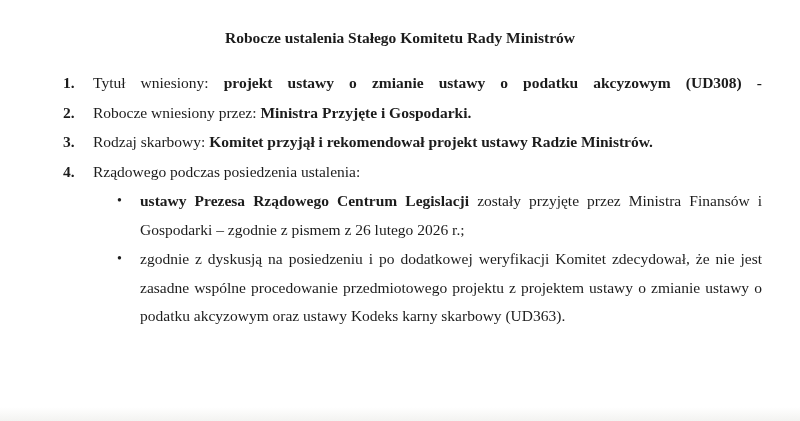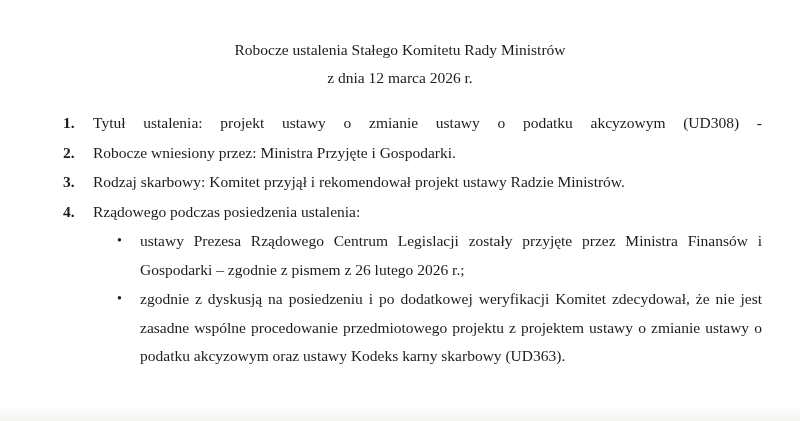--- a/index.html
+++ b/index.html
@@ -8,43 +8,43 @@
     width: 800px;
     height: 421px;
     background: #ffffff;
     font-family: "Liberation Serif", "DejaVu Serif", serif;
     font-size: 15.5px;
     color: #1c1c1c;
     overflow: hidden;
     box-sizing: border-box;
   }
   .doc-header {
-    padding-top: 36px;
+    padding-top: 24px;
     text-align: center;
-    font-weight: normal;
+    font-weight: bold;
     line-height: 28px;
   }
   .doc-list {
     margin: 17px 38px 0 63px;
   }
   .list-item {
     display: flex;
     line-height: 28.5px;
     margin-bottom: 1px;
   }
   .item-number {
     font-weight: bold;
     width: 30px;
     flex-shrink: 0;
   }
   .item-body {
     flex: 1;
     text-align: justify;
   }
-  .bold { font-weight: normal; }
+  .bold { font-weight: bold; }
   .justify-full {
     text-align: justify;
     text-align-last: justify;
   }
   .bullet-list { margin-top: 1px; }
   .bullet-item {
     display: flex;
     margin-left: 54px;
     line-height: 28.5px;
     margin-bottom: 1px;
@@ -66,29 +66,28 @@
     pointer-events: none;
   }
 </style>
 </head>
 <body>
 
 <div class="page">
 
   <div class="doc-header">
     <div>Robocze ustalenia Stałego Komitetu Rady Ministrów</div>
-    <div>z dnia 12 marca 2026 r.</div>
   </div>
 
   <div class="doc-list">
 
     <div class="list-item">
       <span class="item-number">1.</span>
       <div class="item-body">
-        <div class="justify-full"><span>Tytuł ustalenia:</span> <span class="bold">projekt ustawy o zmianie ustawy o podatku akcyzowym (UD308) -</span></div>
+        <div class="justify-full"><span>Tytuł wniesiony:</span> <span class="bold">projekt ustawy o zmianie ustawy o podatku akcyzowym (UD308) -</span></div>
       </div>
     </div>
 
     <div class="list-item">
       <span class="item-number">2.</span>
       <div class="item-body"><span>Robocze wniesiony przez:</span> <span class="bold">Ministra Przyjęte i Gospodarki.</span></div>
     </div>
 
     <div class="list-item">
       <span class="item-number">3.</span>

